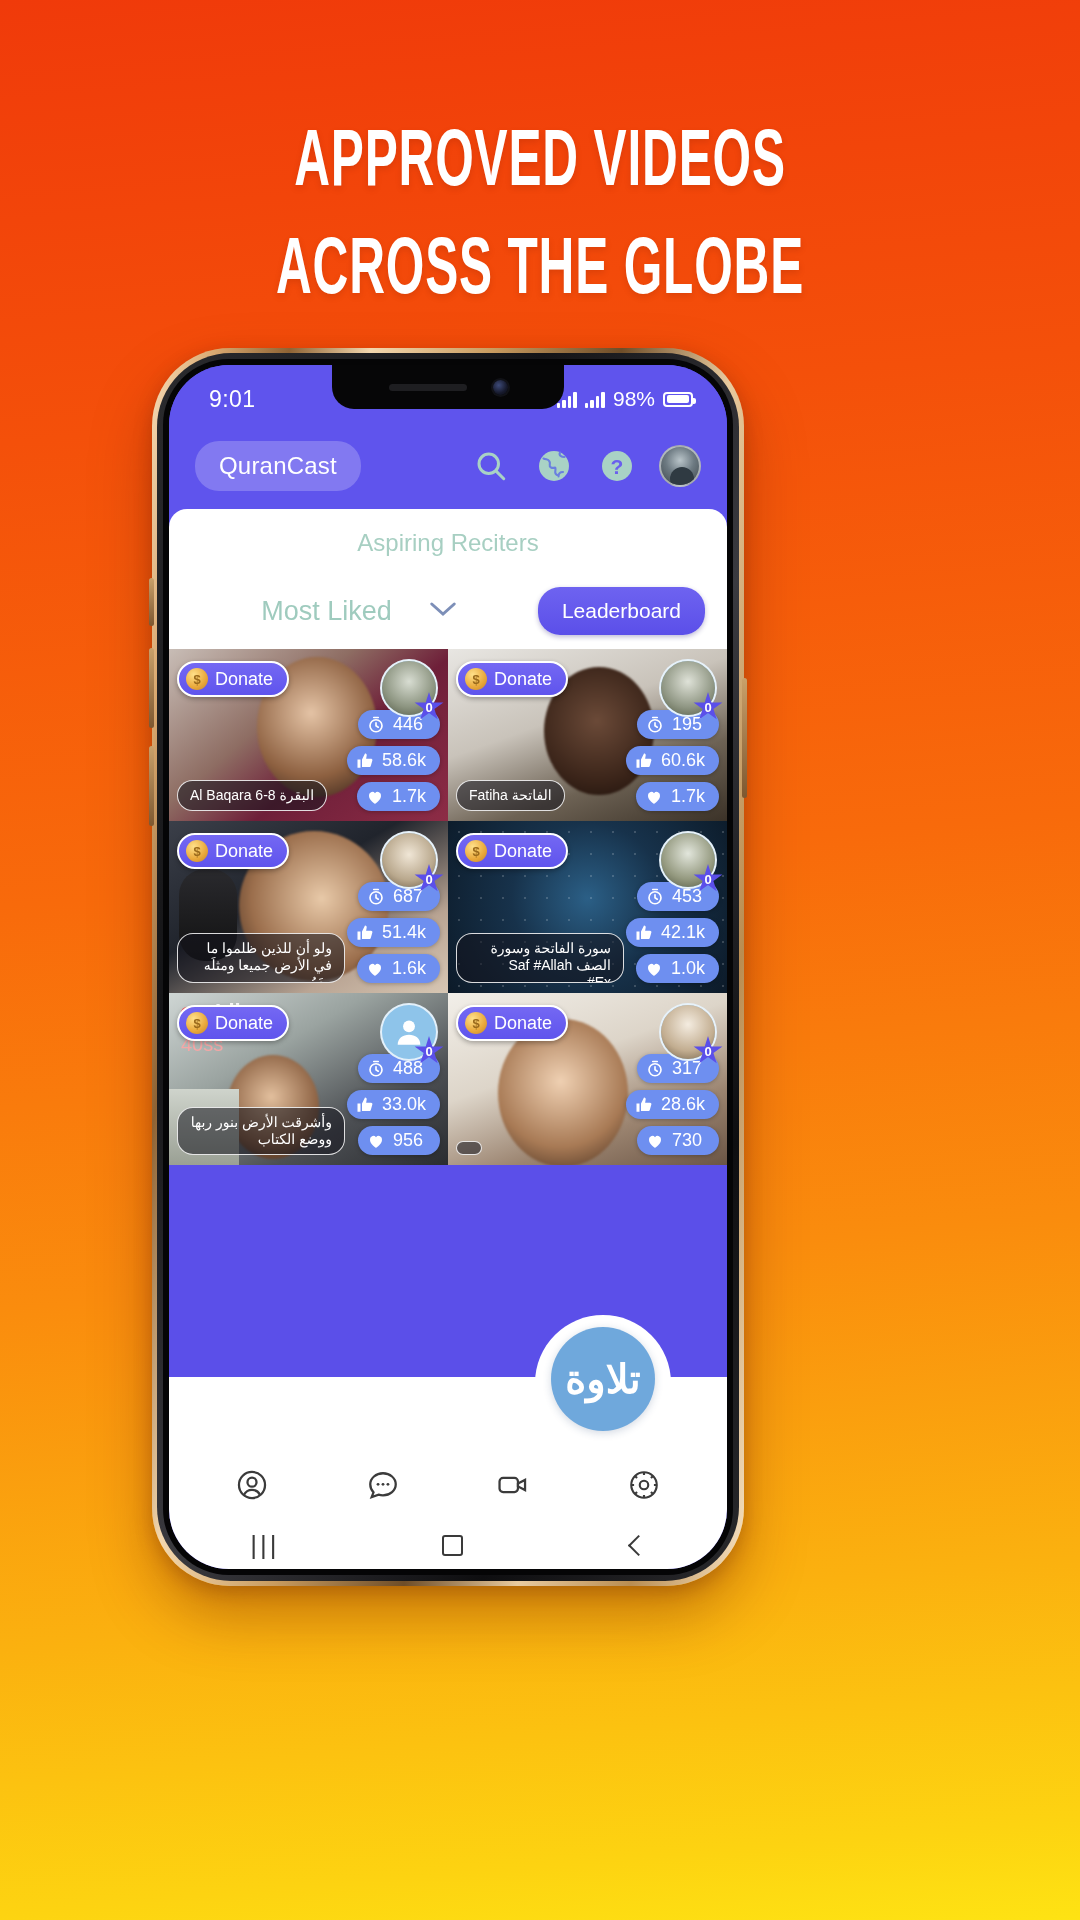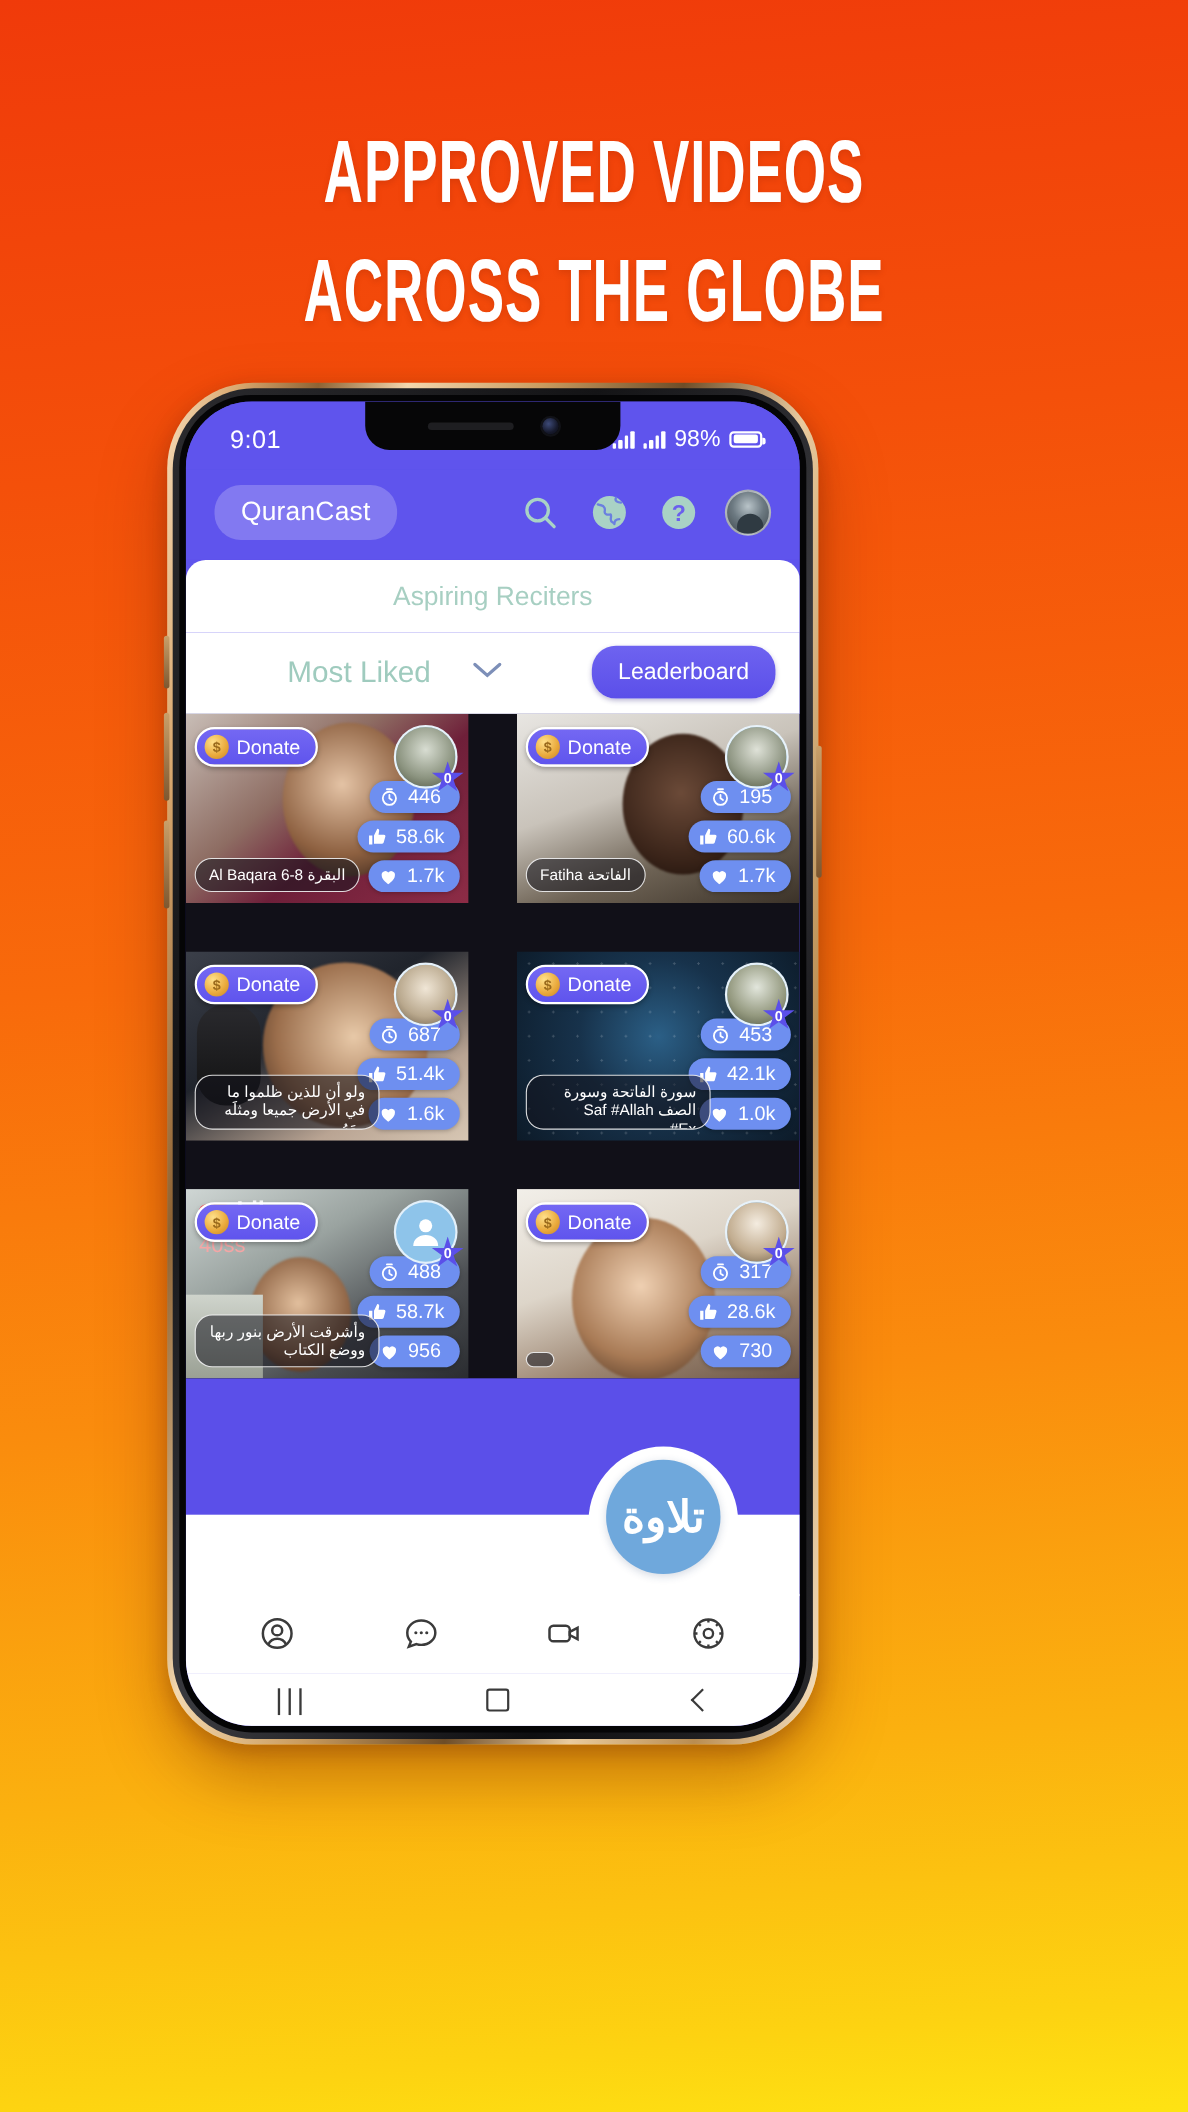--- a/index.html
+++ b/index.html
@@ -117,21 +117,21 @@
   }
   .sort-sel { flex: 1; display: flex; align-items: center; justify-content: center; gap: 36px; }
   .sort-label { font-size: 27px; color: #9fcbbe; }
   .lb-pill {
     background: linear-gradient(180deg,#6E63F0,#5B4FE9); color: #fff;
     font-size: 21px; padding: 12px 24px; border-radius: 22px; white-space: nowrap;
     box-shadow: 0 2px 5px rgba(40,30,120,.3);
   }
 
   
-  .grid { display: grid; grid-template-columns: 1fr 1fr; background: #111018; gap: 44px; }
+  .grid { display: grid; grid-template-columns: 1fr 1fr; background: #111018; }
   .cell { position: relative; height: 172px; overflow: hidden; }
   .cell .bg { position: absolute; inset: 0; }
 
   .donate {
     position: absolute; left: 8px; top: 12px; z-index: 6;
     background: linear-gradient(180deg,#7468F3,#5F54ED);
     border: 2px solid #ffffff; border-radius: 22px;
     display: flex; align-items: center; gap: 7px;
     padding: 5px 14px 5px 7px; color: #fff; font-size: 18px;
     box-shadow: 0 2px 5px rgba(0,0,0,.3);
@@ -544,21 +544,21 @@
                   </svg>
                 </span>
               <span>488</span>
             </div>
             <div class="stat">
               <span class="gi">
                   <svg width="18" height="18" viewBox="0 0 24 24" fill="#fff">
                     <path d="M2 10h4v11H2zM8 10l4-8c2 0 2.6 1.4 2.2 3L13.5 9H20c1.3 0 2.1 1.2 1.8 2.3l-2 7c-.2 1-1 1.7-2 1.7H8z"></path>
                   </svg>
                 </span>
-              <span>58.7k</span>
+              <span>33.0k</span>
             </div>
             <div class="stat">
               <span class="gi">
                   <svg width="18" height="18" viewBox="0 0 24 24" fill="#fff">
                     <path d="M12 21s-8-5-8-10.5A4.5 4.5 0 0112 7a4.5 4.5 0 018 3.5C20 16 12 21 12 21z"></path>
                   </svg>
                 </span>
               <span>956</span>
             </div>
           </div>

